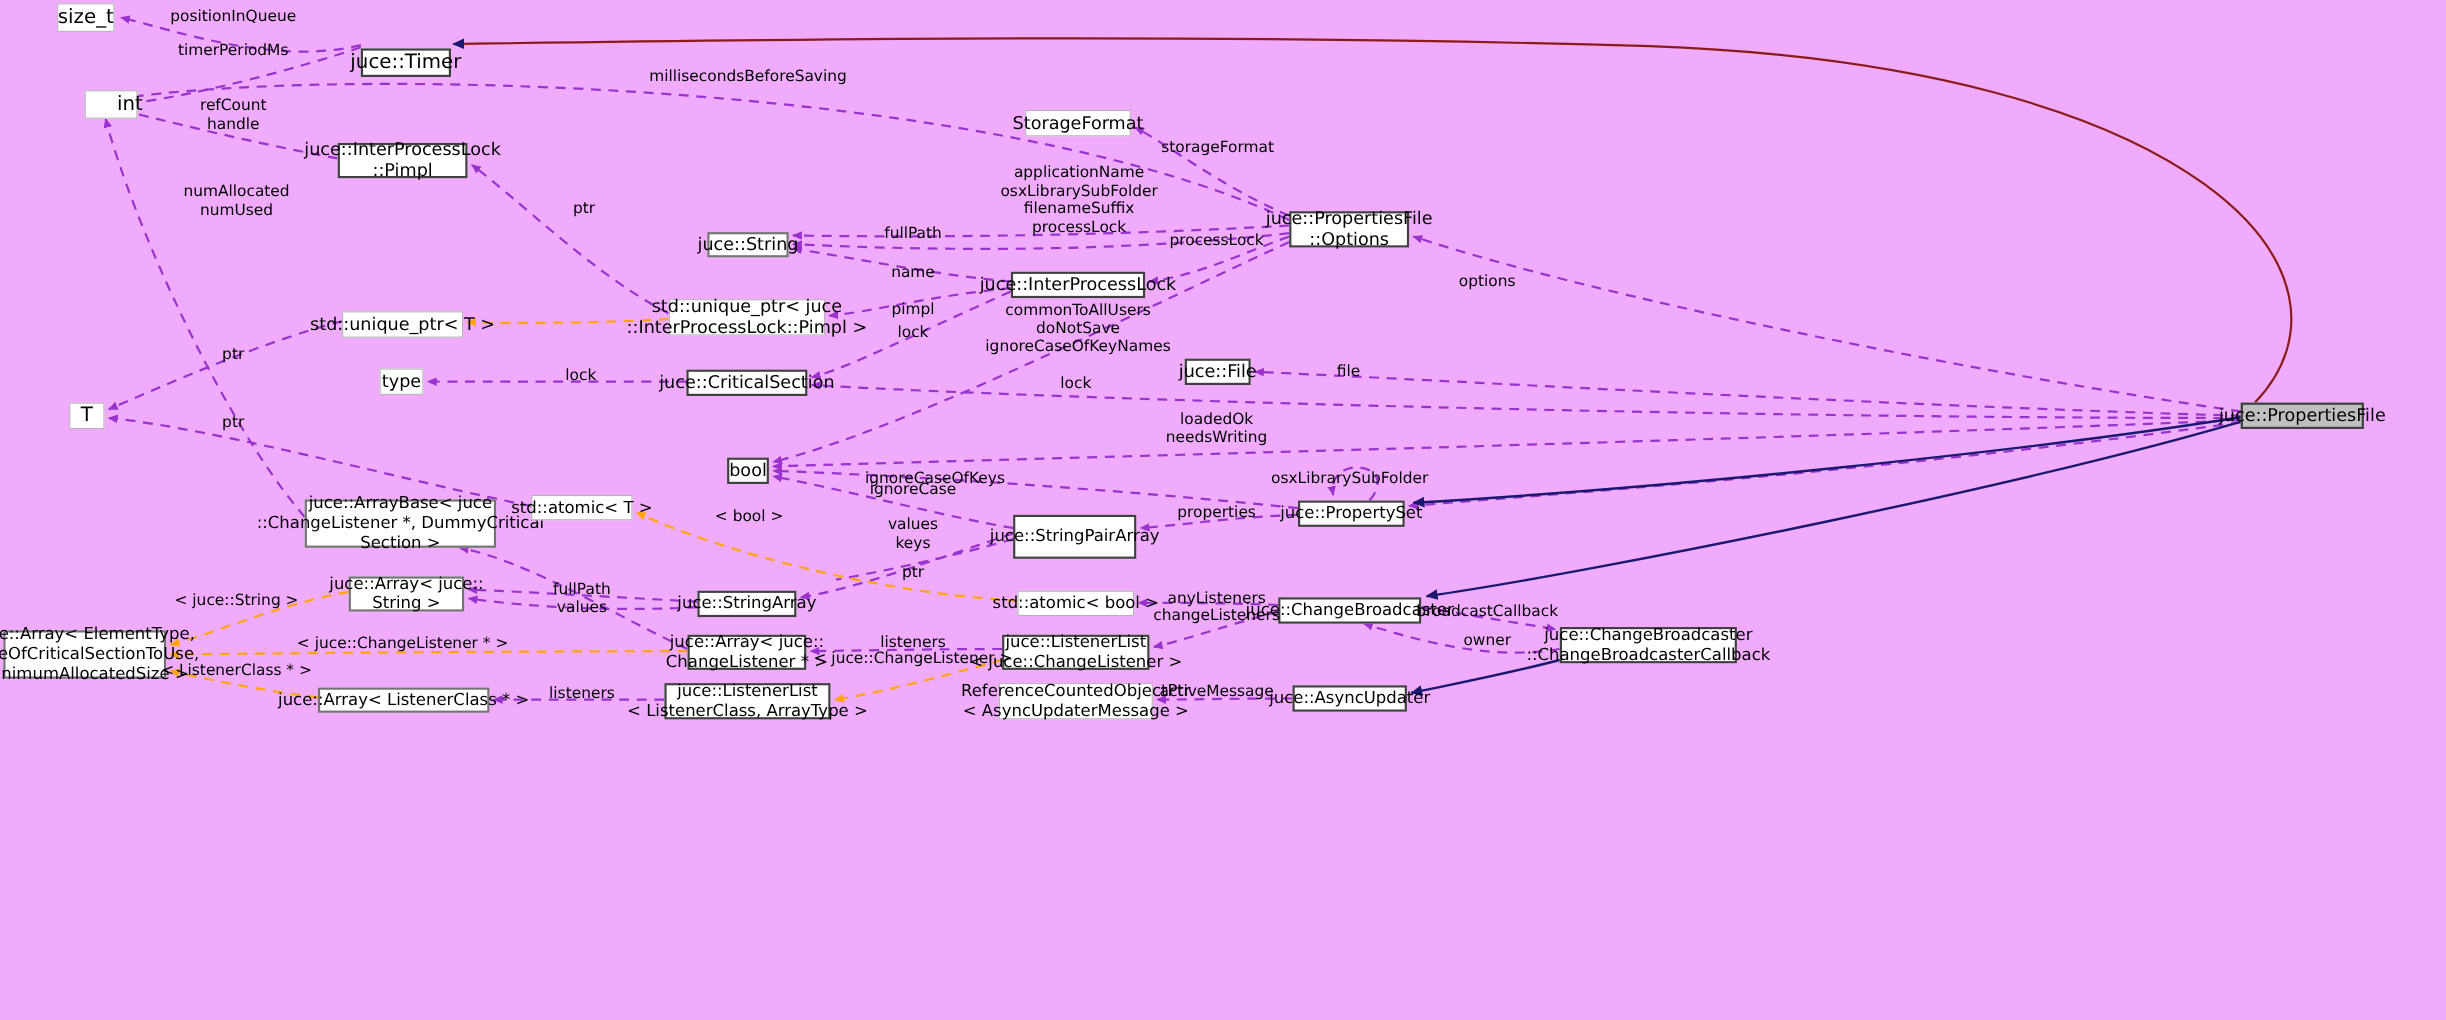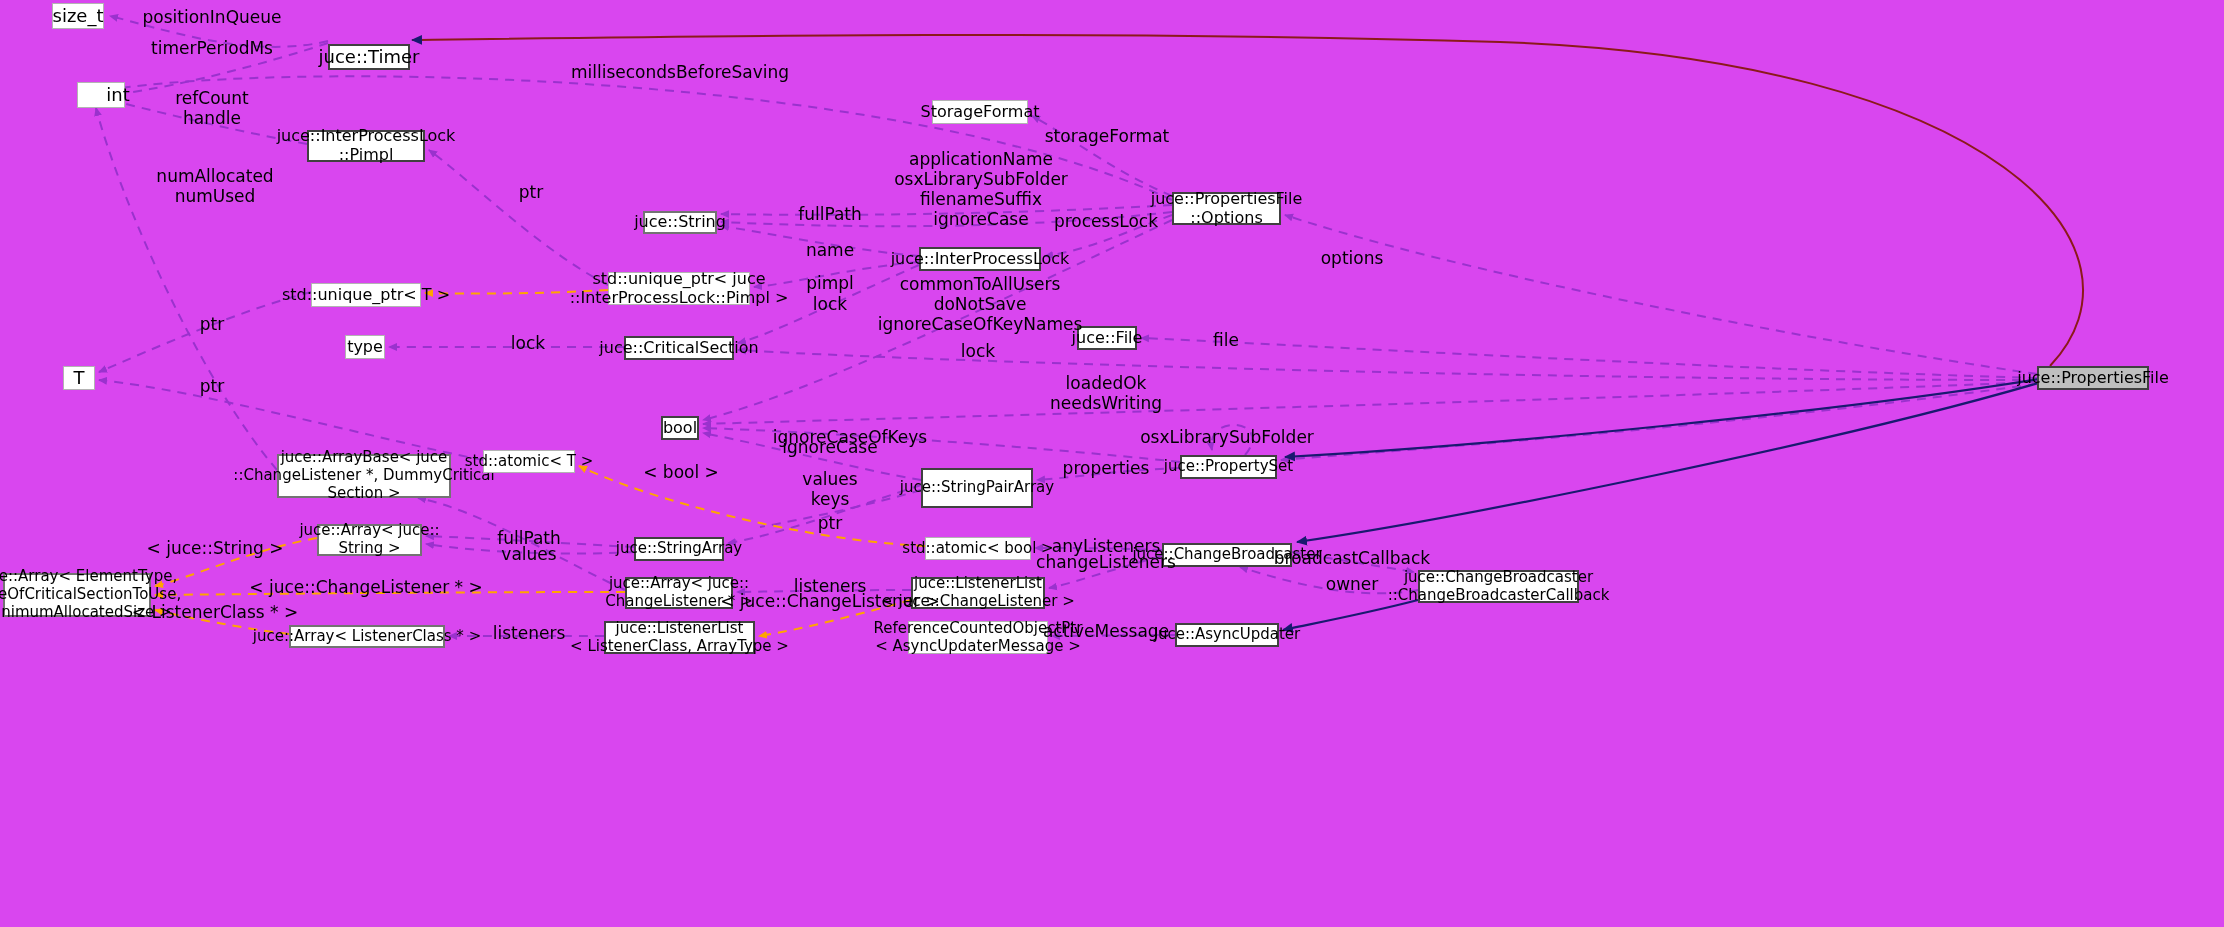--- a/index.html
+++ b/index.html
@@ -1,19 +1,19 @@
 <!DOCTYPE html>
 <html><head>
 <meta charset="utf-8">
 <style>
   html,body{margin:0;padding:0;background:#ffffff;}
   #canvas{
     position:relative;
     width:2224px;height:927px;
-    background:#d946ef;
+    background:#f0abfc;
     font-family:"DejaVu Sans","Liberation Sans",sans-serif;
     overflow:hidden;
   }
   svg#edges{position:absolute;left:0;top:0;width:2224px;height:927px;pointer-events:none;}
 
   .node{
     position:absolute;
     box-sizing:border-box;
     display:flex;align-items:center;justify-content:center;
     text-align:center;
@@ -25,21 +25,21 @@
     padding:2px 6px;
   }
   .b-grey{border:1px solid #b3b3b3;}
   .b-dark{border:2px solid #404040;}
   .b-red{border:2px solid #737373;}
   .hl{background:#bfbfbf;border:2px solid #404040;}
 
   .elabel{
     position:absolute;
     color:#000000;
-    font-size:17px;
+    font-size:14px;
     line-height:1.18;
     white-space:pre;
     text-align:center;
     transform:translateX(-50%);
   }
 </style>
 </head>
 <body>
 
 <div id="canvas">
@@ -215,21 +215,21 @@
 
   <div class="elabel" style="left:212px;top:7px;">positionInQueue</div>
   <div class="elabel" style="left:212px;top:38px;">timerPeriodMs</div>
   <div class="elabel" style="left:680px;top:62px;">millisecondsBeforeSaving</div>
   <div class="elabel" style="left:212px;top:88px;">refCount
 handle</div>
   <div class="elabel" style="left:1107px;top:126px;">storageFormat</div>
   <div class="elabel" style="left:981px;top:149px;">applicationName
 osxLibrarySubFolder
 filenameSuffix
-ignoreCase</div>
+processLock</div>
   <div class="elabel" style="left:215px;top:166px;">numAllocated
 numUsed</div>
   <div class="elabel" style="left:531px;top:182px;">ptr</div>
   <div class="elabel" style="left:830px;top:204px;">fullPath</div>
   <div class="elabel" style="left:1106px;top:211px;">processLock</div>
   <div class="elabel" style="left:830px;top:240px;">name</div>
   <div class="elabel" style="left:980px;top:274px;">commonToAllUsers
 doNotSave
 ignoreCaseOfKeyNames</div>
   <div class="elabel" style="left:830px;top:273px;">pimpl</div>

